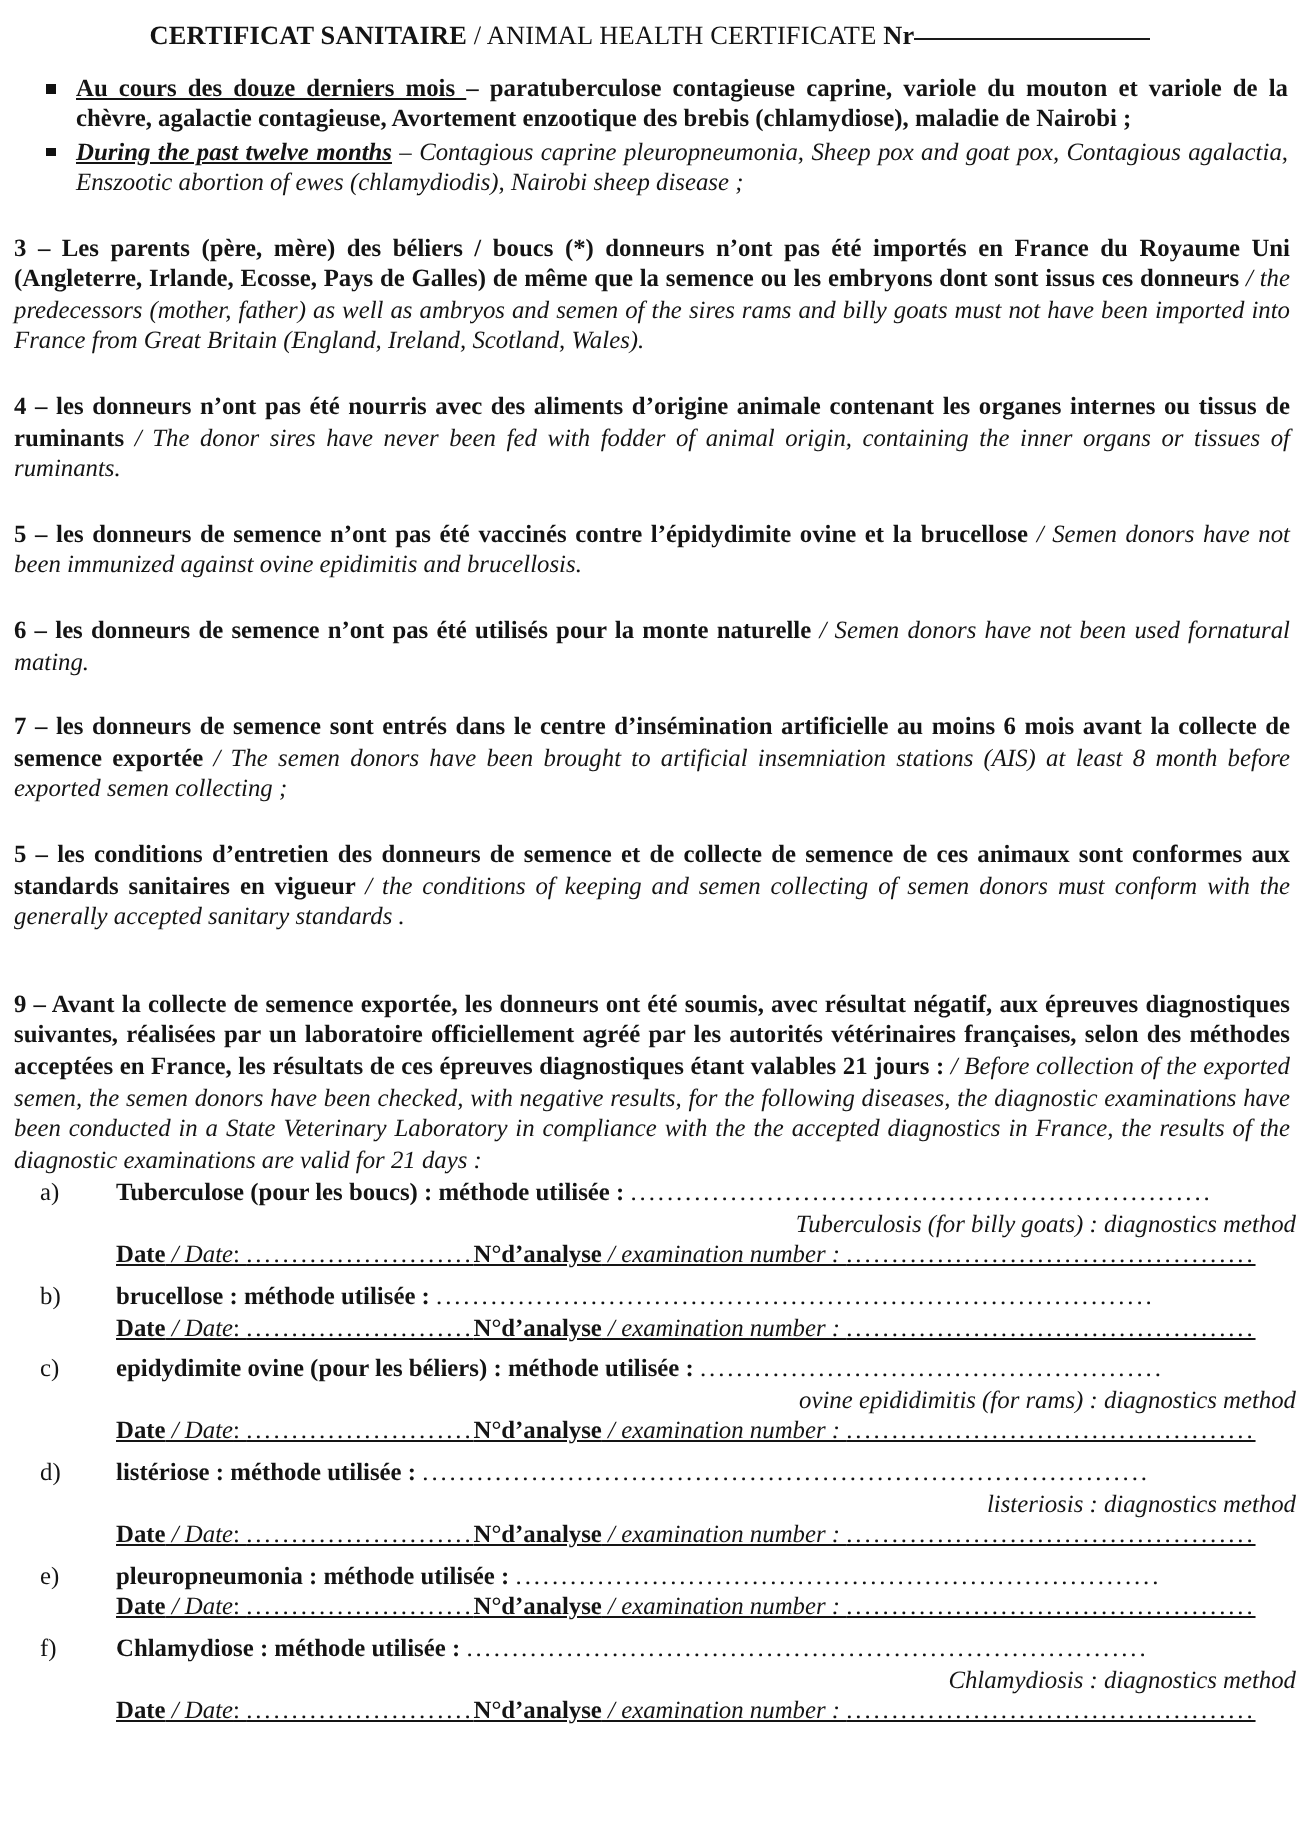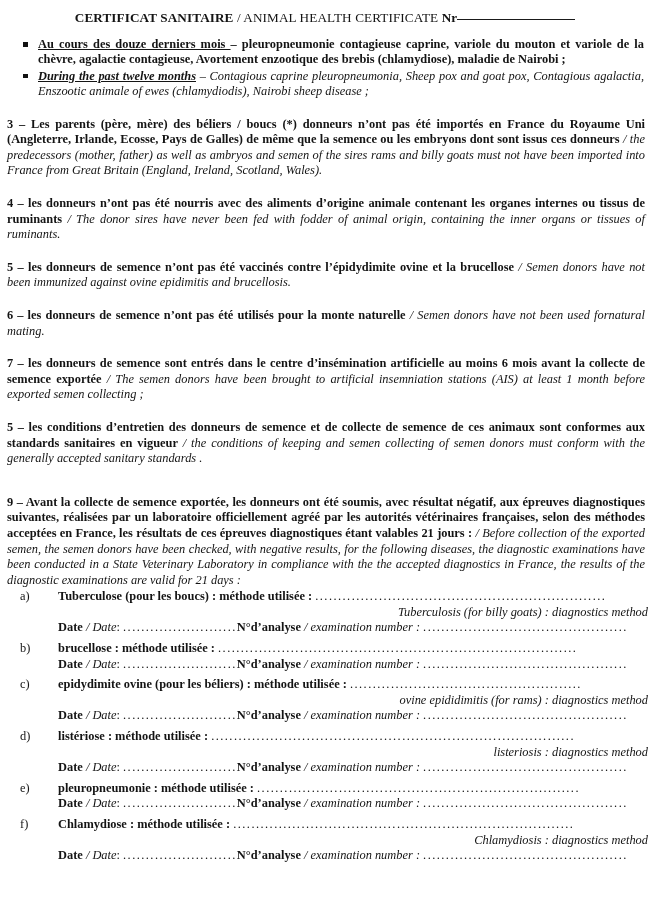--- a/index.html
+++ b/index.html
@@ -114,20 +114,21 @@
   }
   .diag-en {
     font-style: italic;
     white-space: nowrap;
     text-align: right;
   }
   .diag-date {
     white-space: nowrap;
     overflow: hidden;
     font-size: 12.4px;
+    text-decoration: underline;
   }
   .lbl-b { font-weight: bold; }
   .lbl-i { font-style: italic; }
   .dots {
     letter-spacing: 1.45px;
     font-weight: normal;
   }
   .dots-short { letter-spacing: 1.45px; }
 </style>
 </head>
@@ -135,25 +136,25 @@
 
 <div class="page">
 
   <div class="title-line">
     <span class="title-fr">CERTIFICAT SANITAIRE</span><span class="title-sep"> / </span><span class="title-en">ANIMAL HEALTH CERTIFICATE </span><span class="title-nr">Nr</span><span class="title-blank"></span>
   </div>
 
   <div class="bullets">
 
     <div class="bullet-para fr">
-      <span class="sq"></span><span class="bul-head">Au cours des douze derniers mois </span><span>– pleuropneumonie contagieuse caprine, variole du mouton et variole de la chèvre, agalactie contagieuse, Avortement enzootique des brebis (chlamydiose), maladie de Nairobi ;</span>
+      <span class="sq"></span><span class="bul-head">Au cours des douze derniers mois </span><span>– paratuberculose contagieuse caprine, variole du mouton et variole de la chèvre, agalactie contagieuse, Avortement enzootique des brebis (chlamydiose), maladie de Nairobi ;</span>
     </div>
 
     <div class="bullet-para en">
-      <span class="sq"></span><span class="bul-head">During the past twelve months</span><span> – Contagious caprine pleuropneumonia, Sheep pox and goat pox, Contagious agalactia, Enszootic animale of ewes (chlamydiodis), Nairobi sheep disease ;</span>
+      <span class="sq"></span><span class="bul-head">During the past twelve months</span><span> – Contagious caprine pleuropneumonia, Sheep pox and goat pox, Contagious agalactia, Enszootic abortion of ewes (chlamydiodis), Nairobi sheep disease ;</span>
     </div>
 
   </div>
 
   <div class="clause">
     <span class="fr">3 – Les parents (père, mère) des béliers / boucs (*) donneurs n’ont pas été importés en France du Royaume Uni (Angleterre, Irlande, Ecosse, Pays de Galles) de même que la semence ou les embryons dont sont issus ces donneurs </span><span class="en">/ the predecessors (mother, father) as well as ambryos and semen of the sires rams and billy goats must not have been imported into France from Great Britain (England, Ireland, Scotland, Wales).</span>
   </div>
 
   <div class="clause">
     <span class="fr">4 – les donneurs n’ont pas été nourris avec des aliments d’origine animale contenant les organes internes ou tissus de ruminants </span><span class="en">/ The donor sires have never been fed with fodder of animal origin, containing the inner organs or tissues of ruminants.</span>
@@ -161,21 +162,21 @@
 
   <div class="clause">
     <span class="fr">5 – les donneurs de semence n’ont pas été vaccinés contre l’épidydimite ovine et la brucellose </span><span class="en">/ Semen donors have not been immunized against ovine epidimitis and brucellosis.</span>
   </div>
 
   <div class="clause">
     <span class="fr">6 – les donneurs de semence n’ont pas été utilisés pour la monte naturelle </span><span class="en">/ Semen donors have not been used fornatural mating.</span>
   </div>
 
   <div class="clause">
-    <span class="fr">7 – les donneurs de semence sont entrés dans le centre d’insémination artificielle au moins 6 mois avant la collecte de semence exportée </span><span class="en">/ The semen donors have been brought to artificial insemniation stations (AIS) at least 1 month before exported semen collecting ;</span>
+    <span class="fr">7 – les donneurs de semence sont entrés dans le centre d’insémination artificielle au moins 6 mois avant la collecte de semence exportée </span><span class="en">/ The semen donors have been brought to artificial insemniation stations (AIS) at least 8 month before exported semen collecting ;</span>
   </div>
 
   <div class="clause">
     <span class="fr">5 – les conditions d’entretien des donneurs de semence et de collecte de semence de ces animaux sont conformes aux standards sanitaires en vigueur </span><span class="en">/ the conditions of keeping and semen collecting of semen donors must conform with the generally accepted sanitary standards .</span>
   </div>
 
   <div class="clause clause-9">
     <span class="fr">9 – Avant la collecte de semence exportée, les donneurs ont été soumis, avec résultat négatif, aux épreuves diagnostiques suivantes, réalisées par un laboratoire officiellement agréé par les autorités vétérinaires françaises, selon des méthodes acceptées en France, les résultats de ces épreuves diagnostiques étant valables 21 jours : </span><span class="en">/ Before collection of the exported semen, the semen donors have been checked, with negative results, for the following diseases, the diagnostic examinations have been conducted in a State Veterinary Laboratory in compliance with the the accepted diagnostics in France, the results of the diagnostic examinations are valid for 21 days :</span>
   </div>
 
@@ -203,21 +204,21 @@
 
     <div class="diag-item">
       <span class="diag-letter">d)</span>
       <div class="diag-fr"><span>listériose</span><span> : méthode utilisée : </span><span class="dots">................................................................................</span></div>
       <div class="diag-en"><span>listeriosis</span><span> : diagnostics method</span></div>
       <div class="diag-date"><span class="lbl-b">Date</span><span class="lbl-i"> / Date</span><span>: </span><span class="dots-short">.........................</span><span class="lbl-b">N°d’analyse</span><span class="lbl-i"> / examination number : </span><span class="dots">.............................................</span></div>
     </div>
 
     <div class="diag-item">
       <span class="diag-letter">e)</span>
-      <div class="diag-fr"><span>pleuropneumonie</span><span> : méthode utilisée : </span><span class="dots">.......................................................................</span></div>
+      <div class="diag-fr"><span>pleuropneumonia</span><span> : méthode utilisée : </span><span class="dots">.......................................................................</span></div>
       <div class="diag-date"><span class="lbl-b">Date</span><span class="lbl-i"> / Date</span><span>: </span><span class="dots-short">.........................</span><span class="lbl-b">N°d’analyse</span><span class="lbl-i"> / examination number : </span><span class="dots">.............................................</span></div>
     </div>
 
     <div class="diag-item">
       <span class="diag-letter">f)</span>
       <div class="diag-fr"><span>Chlamydiose</span><span> : méthode utilisée : </span><span class="dots">...........................................................................</span></div>
       <div class="diag-en"><span>Chlamydiosis</span><span> : diagnostics method</span></div>
       <div class="diag-date"><span class="lbl-b">Date</span><span class="lbl-i"> / Date</span><span>: </span><span class="dots-short">.........................</span><span class="lbl-b">N°d’analyse</span><span class="lbl-i"> / examination number : </span><span class="dots">.............................................</span></div>
     </div>
 

